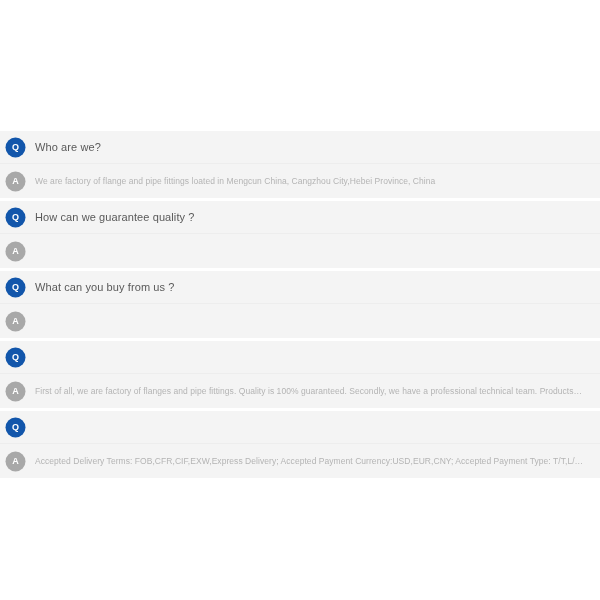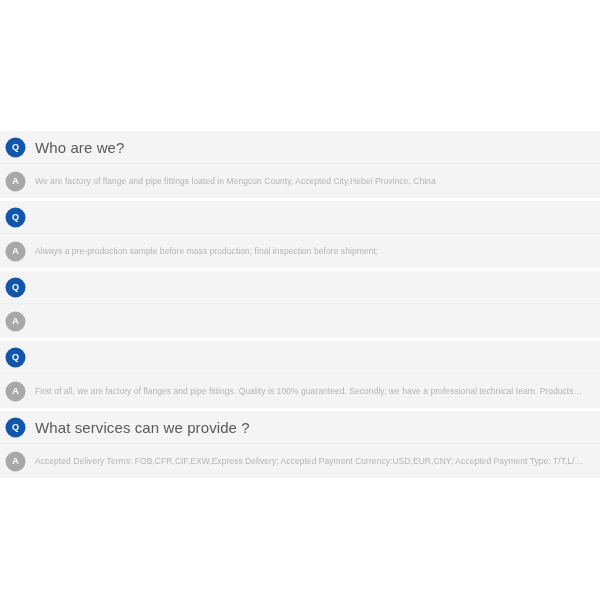--- a/index.html
+++ b/index.html
@@ -58,21 +58,21 @@
   }
   .badge.q {
     background: #1256ab;
     box-shadow: 0 0 0 1.5px #1256ab;
   }
   .badge.a {
     background: #a8a8a8;
     box-shadow: 0 0 0 1.5px #a8a8a8;
   }
   .q-text {
-    font-size: 15px;
+    font-size: 11px;
     color: #595959;
     white-space: nowrap;
     overflow: hidden;
     text-overflow: ellipsis;
     letter-spacing: 0.1px;
   }
   .a-text {
     font-size: 8.5px;
     color: #b4b4b4;
     white-space: nowrap;
@@ -87,57 +87,57 @@
 
 <div id="faq-root">
 
   <div class="faq-block">
     <div class="faq-row question">
       <span class="badge q">Q</span>
       <span class="q-text">Who are we?</span>
     </div>
     <div class="faq-row answer">
       <span class="badge a">A</span>
-      <span class="a-text">We are factory of flange and pipe fittings loated in Mengcun County, Accepted City,Hebei Province, China</span>
+      <span class="a-text">We are factory of flange and pipe fittings loated in Mengcun China, Cangzhou City,Hebei Province, China</span>
     </div>
   </div>
 
   <div class="faq-block">
     <div class="faq-row question">
       <span class="badge q">Q</span>
+      <span class="q-text">How can we guarantee quality ?</span>
     </div>
     <div class="faq-row answer">
       <span class="badge a">A</span>
-      <span class="a-text">Always a pre-production sample before mass production; final inspection before shipment;</span>
     </div>
   </div>
 
   <div class="faq-block">
     <div class="faq-row question">
       <span class="badge q">Q</span>
+      <span class="q-text">What can you buy from us ?</span>
     </div>
     <div class="faq-row answer">
       <span class="badge a">A</span>
     </div>
   </div>
 
   <div class="faq-block">
     <div class="faq-row question">
       <span class="badge q">Q</span>
     </div>
     <div class="faq-row answer">
       <span class="badge a">A</span>
       <span class="a-text">First of all, we are factory of flanges and pipe fittings. Quality is 100% guaranteed. Secondly, we have a professional technical team. Products can be designed according to...</span>
     </div>
   </div>
 
   <div class="faq-block">
     <div class="faq-row question">
       <span class="badge q">Q</span>
-      <span class="q-text">What services can we provide ?</span>
     </div>
     <div class="faq-row answer">
       <span class="badge a">A</span>
       <span class="a-text">Accepted Delivery Terms: FOB,CFR,CIF,EXW,Express Delivery; Accepted Payment Currency:USD,EUR,CNY; Accepted Payment Type: T/T,L/C,PayPal,Western...</span>
     </div>
   </div>
 
 </div>
 
 </body></html>

